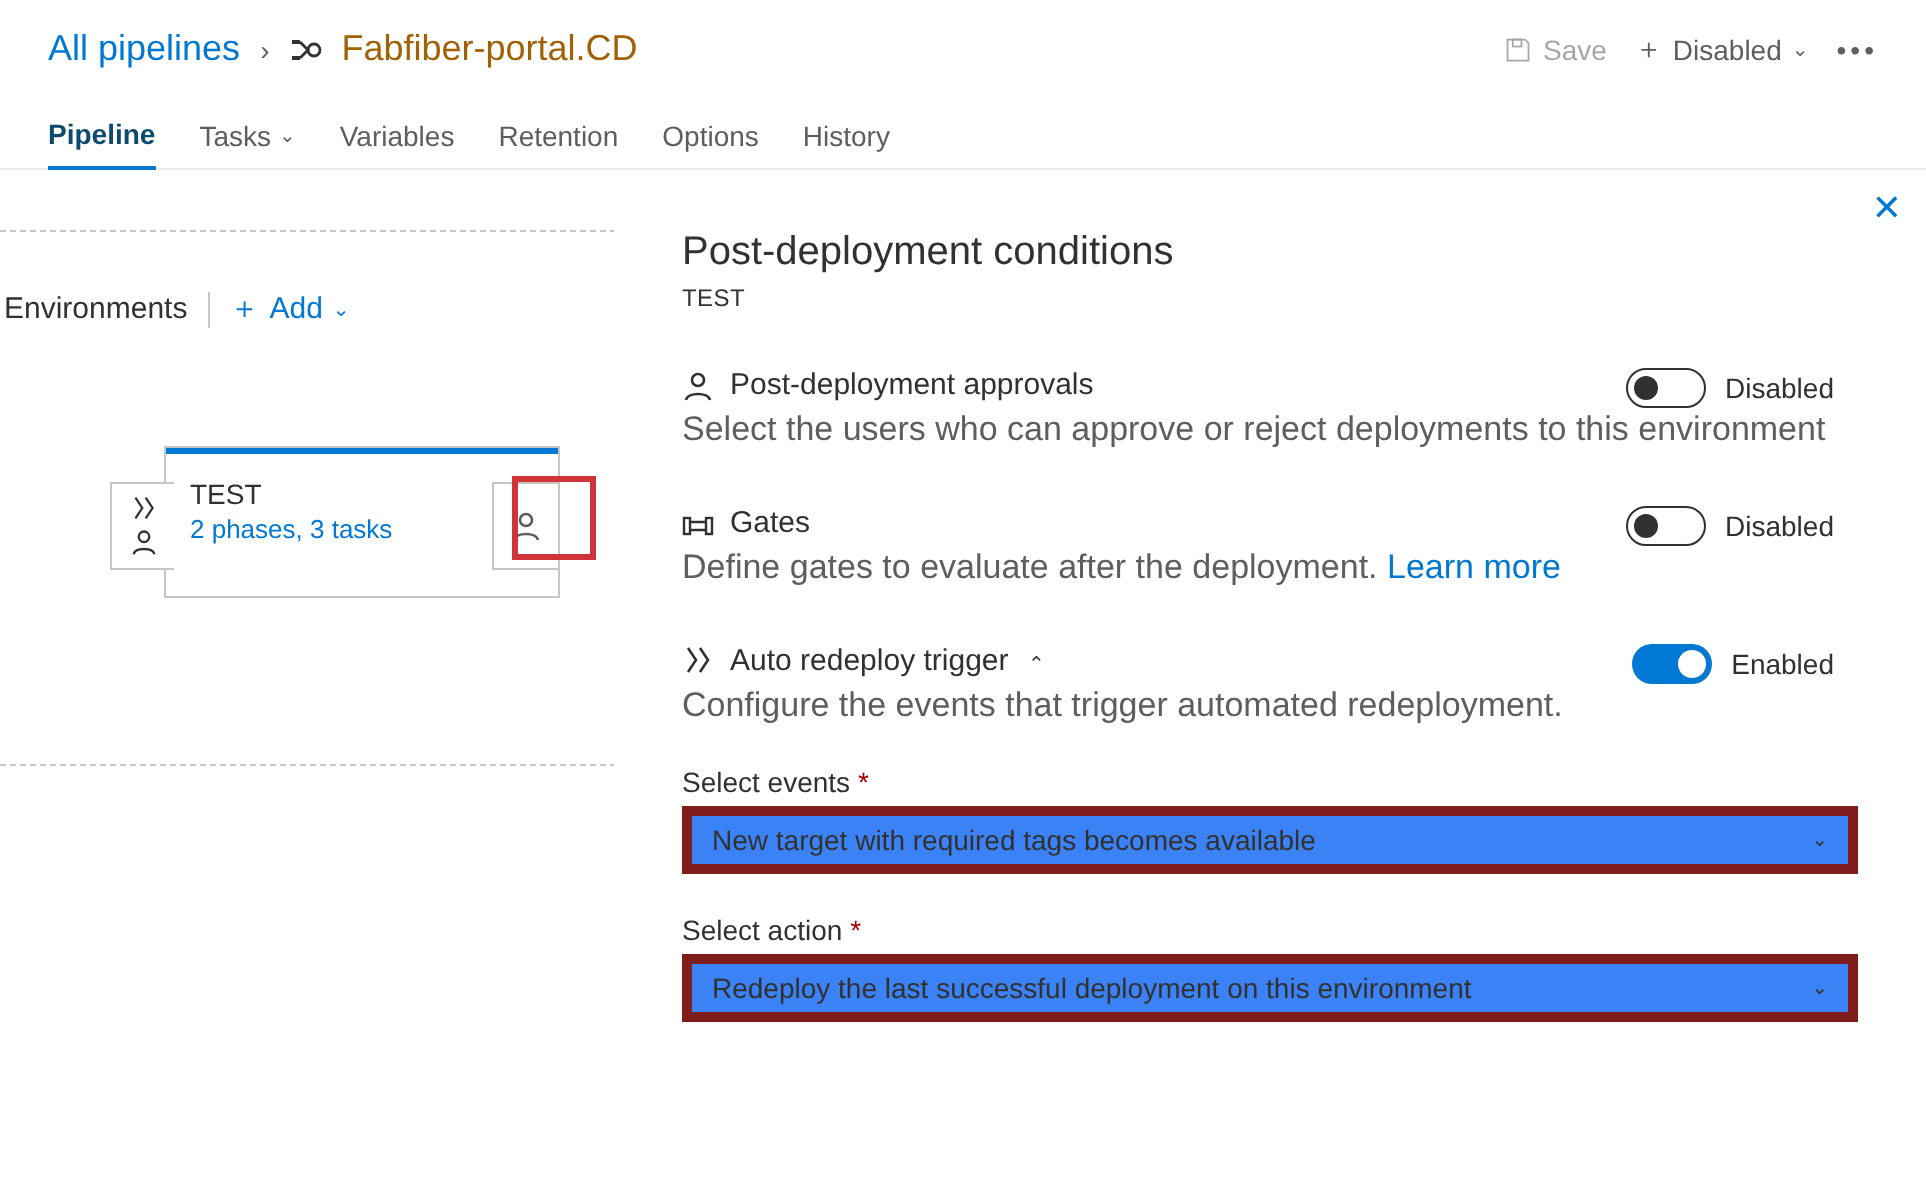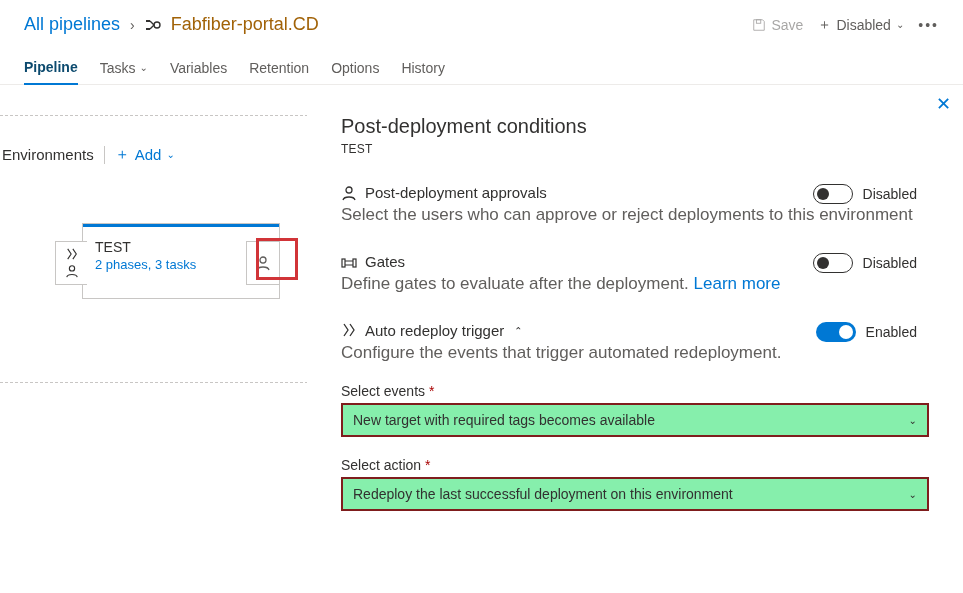--- a/index.html
+++ b/index.html
@@ -197,28 +197,28 @@
       width:14px; height:14px; border-radius:50%;
       background:#fff;
     }
     .toggle-label { font-size: 14px; color:#323130; }
 
     .field { margin-top: 20px; }
     .field-label { font-size: 14px; color:#323130; }
     .req { color: #a80000; }
     .select {
       margin-top: 4px;
-      border: 2px solid #7f1d1d;
+      border: 5px solid #7f1d1d;
       height: 34px;
       display: flex;
       align-items: center;
       justify-content: space-between;
       padding: 0 10px;
       cursor: pointer;
-      background: #86efac;
+      background: #3b82f6;
     }
     .select .sv { color:#323130; }
 
     .svg-icon { display:inline-block; vertical-align:middle; }
   </style>
 </head>
 <body>
 
 <div class="topbar">
   <div class="breadcrumb">

